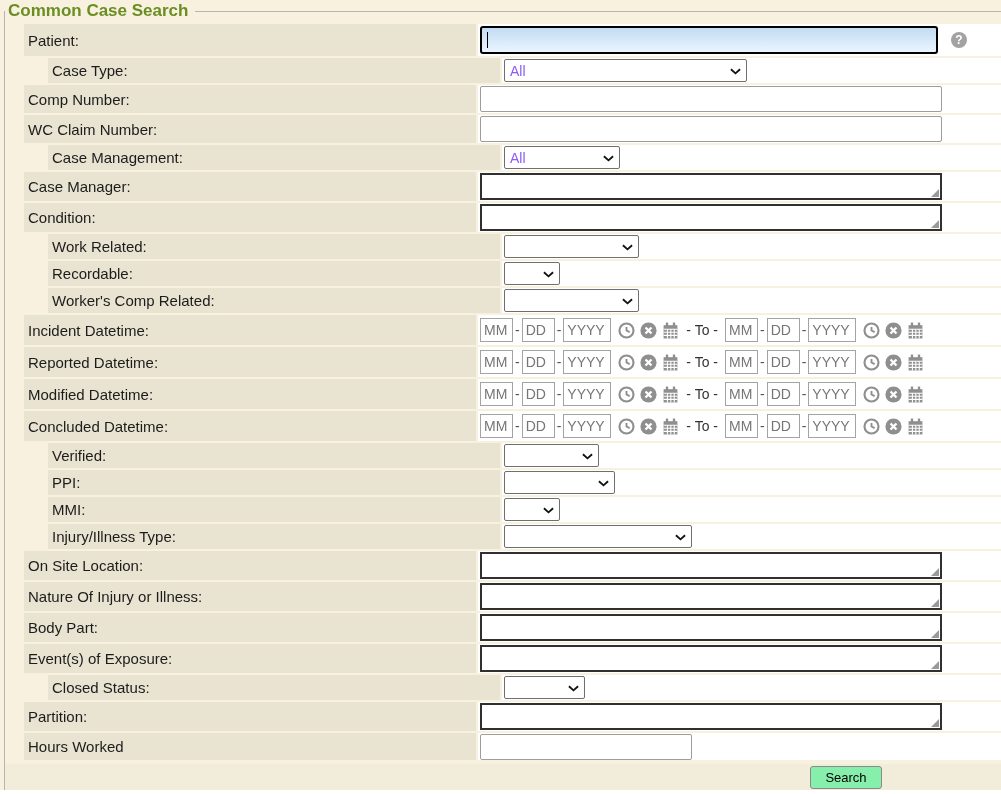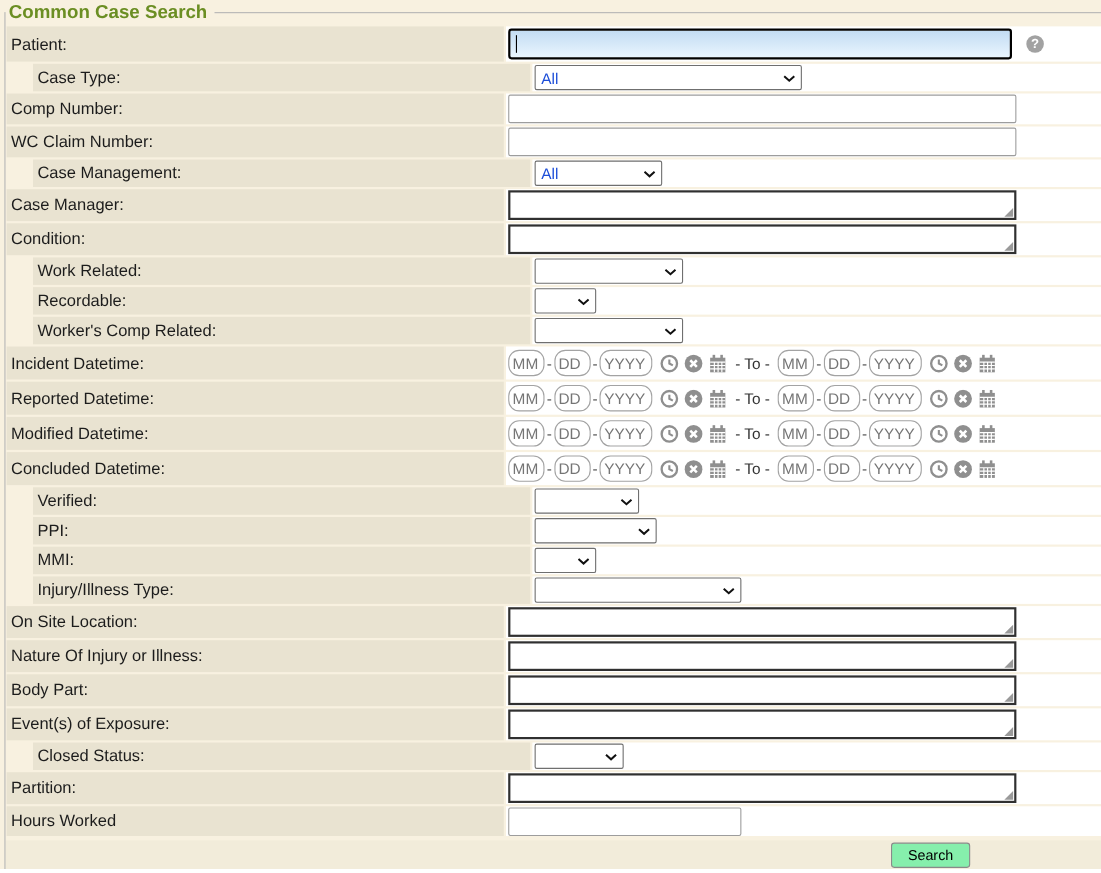--- a/index.html
+++ b/index.html
@@ -24,21 +24,21 @@
   }
   .legend-title {
     font-size: 17px; font-weight: bold; color: #6b8e23;
     line-height: 21px; white-space: nowrap;
   }
   .legend-line {
     flex: 1; height: 0; border-top: 1px solid #b5b5b5;
     margin-top: 11px; margin-left: 7px;
   }
   .rows { margin-left: 6px; }
-  .row { display: flex; margin-bottom: 2px; }
+  .row { display: flex; margin-bottom: 2px; margin-left: 18px; }
   .lbl {
     width: 452px; flex: 0 0 452px;
     background: #e9e3d1;
     font-size: 15px; color: #1c1c1c;
     display: flex; align-items: center;
     padding-left: 4px;
   }
   .val {
     flex: 1; background: #ffffff; margin-left: 2px;
     display: flex; align-items: center; padding-left: 2px;
@@ -76,21 +76,21 @@
   }
   .w462 { width: 462px; } .w212 { width: 212px; }
 
   
   .select {
     position: relative; height: 23px;
     border: 1px solid #6f6f6f; border-radius: 2px;
     background: #ffffff; cursor: default;
     display: flex; align-items: center;
     padding-left: 5px; padding-right: 18px;
-    font-size: 14px; color: #1d4ed8;
+    font-size: 14px; color: #8b5cf6;
   }
   .select .chev {
     position: absolute; right: 5px; top: 8px;
   }
 
   
   .tawrap { position: relative; display: inline-block; }
   .ta {
     display: block; width: 462px; height: 27px;
     border: 2px solid #303030; background: #fff;
@@ -102,21 +102,21 @@
     position: absolute; right: 3px; bottom: 3px;
     width: 0; height: 0;
     border-left: 8px solid transparent;
     border-bottom: 8px solid #9a9a9a;
     pointer-events: none;
   }
 
   
   .dt {
     width: 33px; height: 24px;
-    border: 1px solid #a3a3a3; border-radius: 10px;
+    border: 1px solid #a3a3a3; border-radius: 0;
     padding-left: 3px; font-size: 14px;
     font-family: "Liberation Sans", sans-serif; color: #444;
   }
   .dt::placeholder { color: #757575; opacity: 1; }
   .dt.yyyy { width: 48px; }
   .dash { color: #555; font-size: 14px; margin: 0 2px; }
   .to-label { color: #333; font-size: 14px; margin: 0 7px; white-space: nowrap; }
   .dticon { margin-left: 5px; cursor: pointer; flex: 0 0 auto; }
   .dticon.first { margin-left: 7px; }
 

